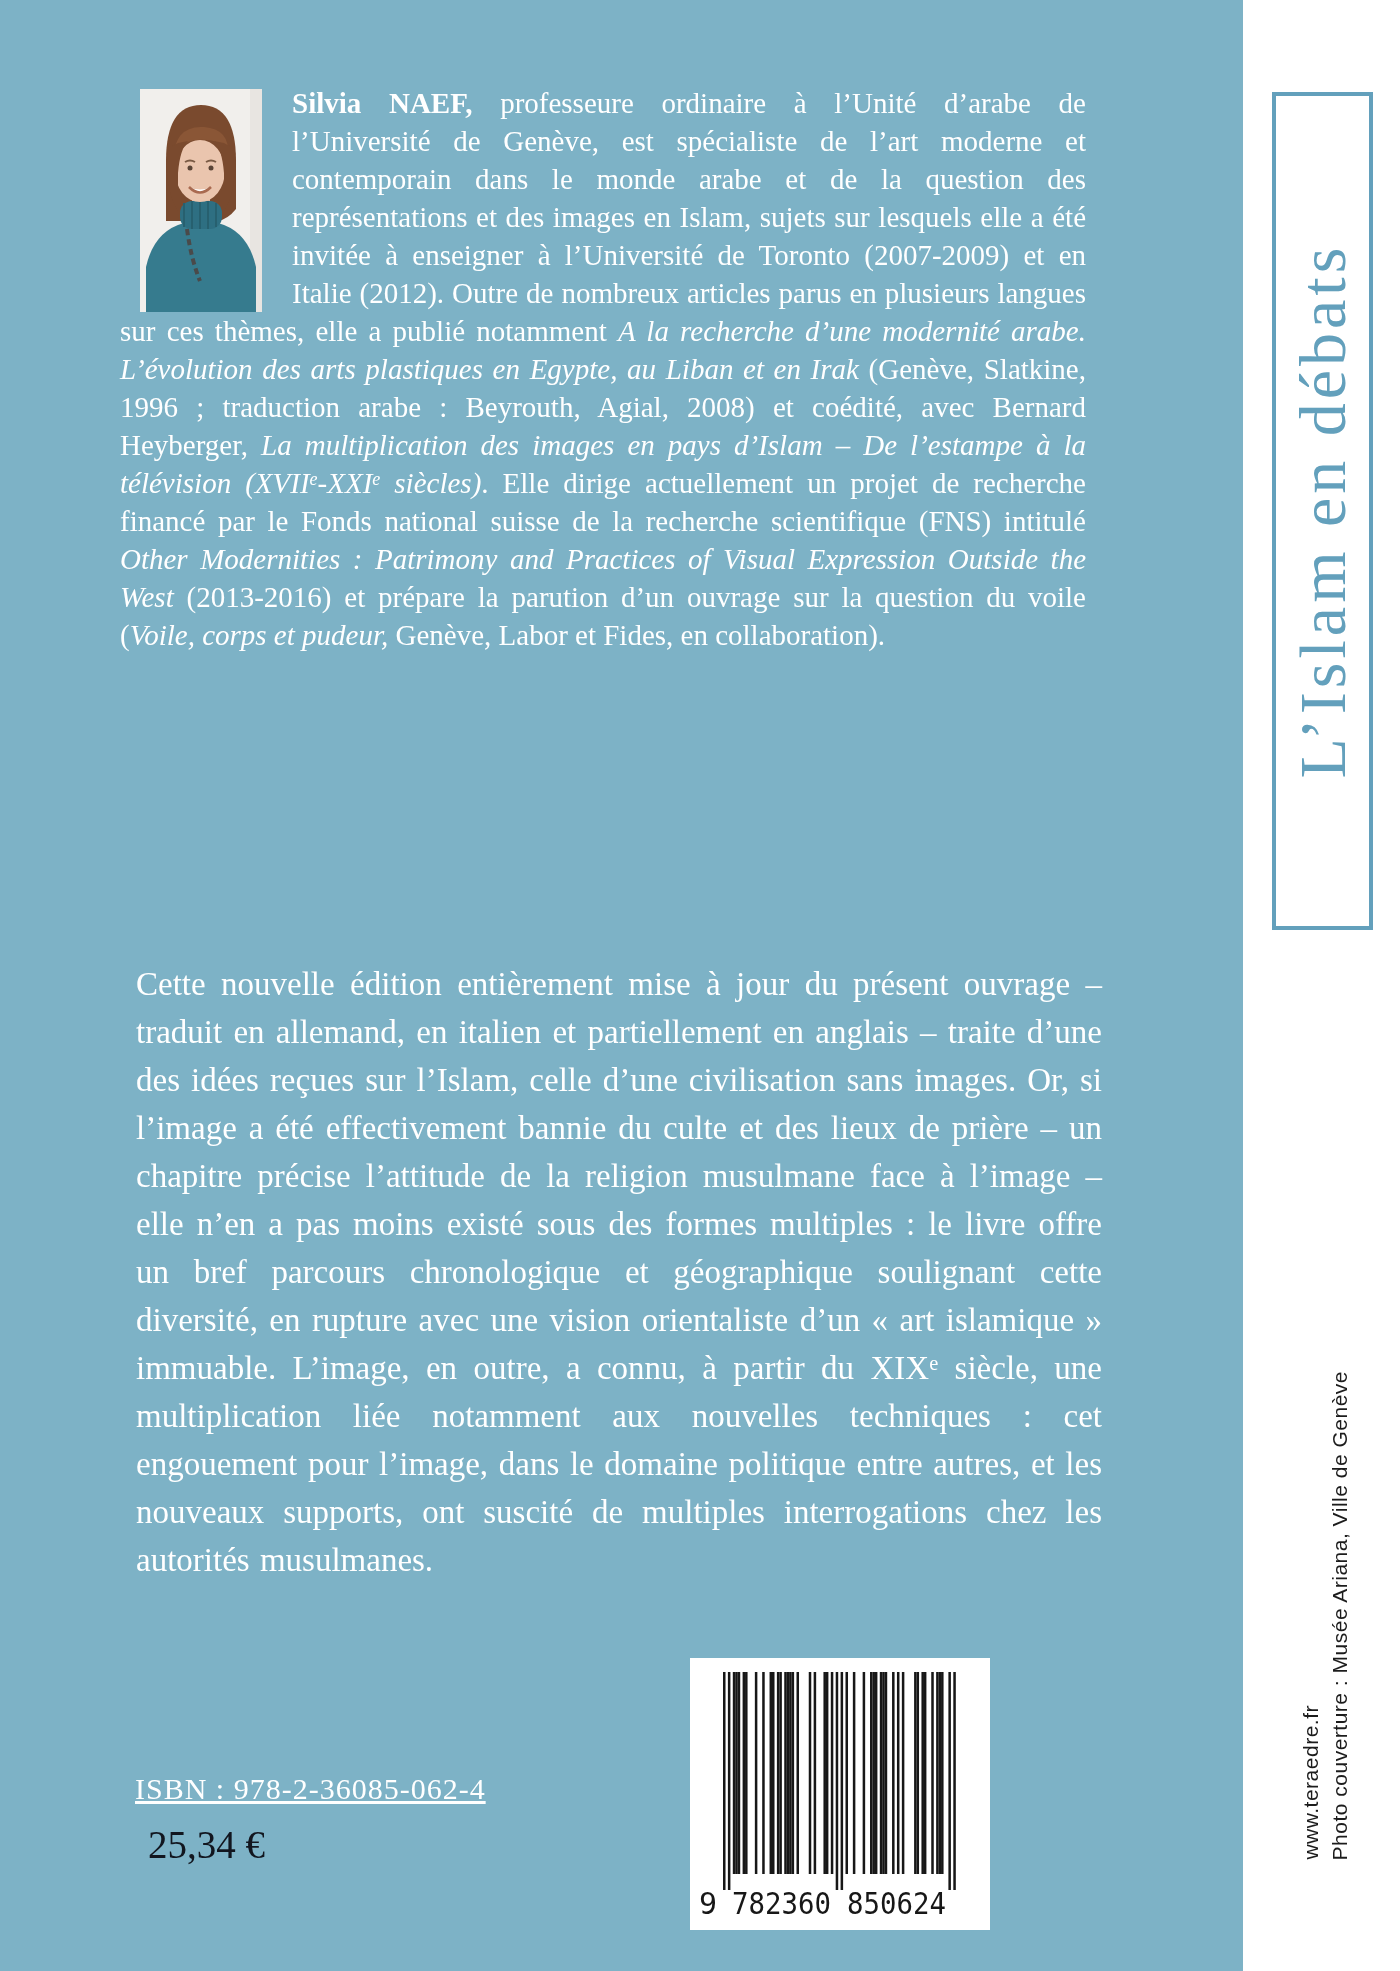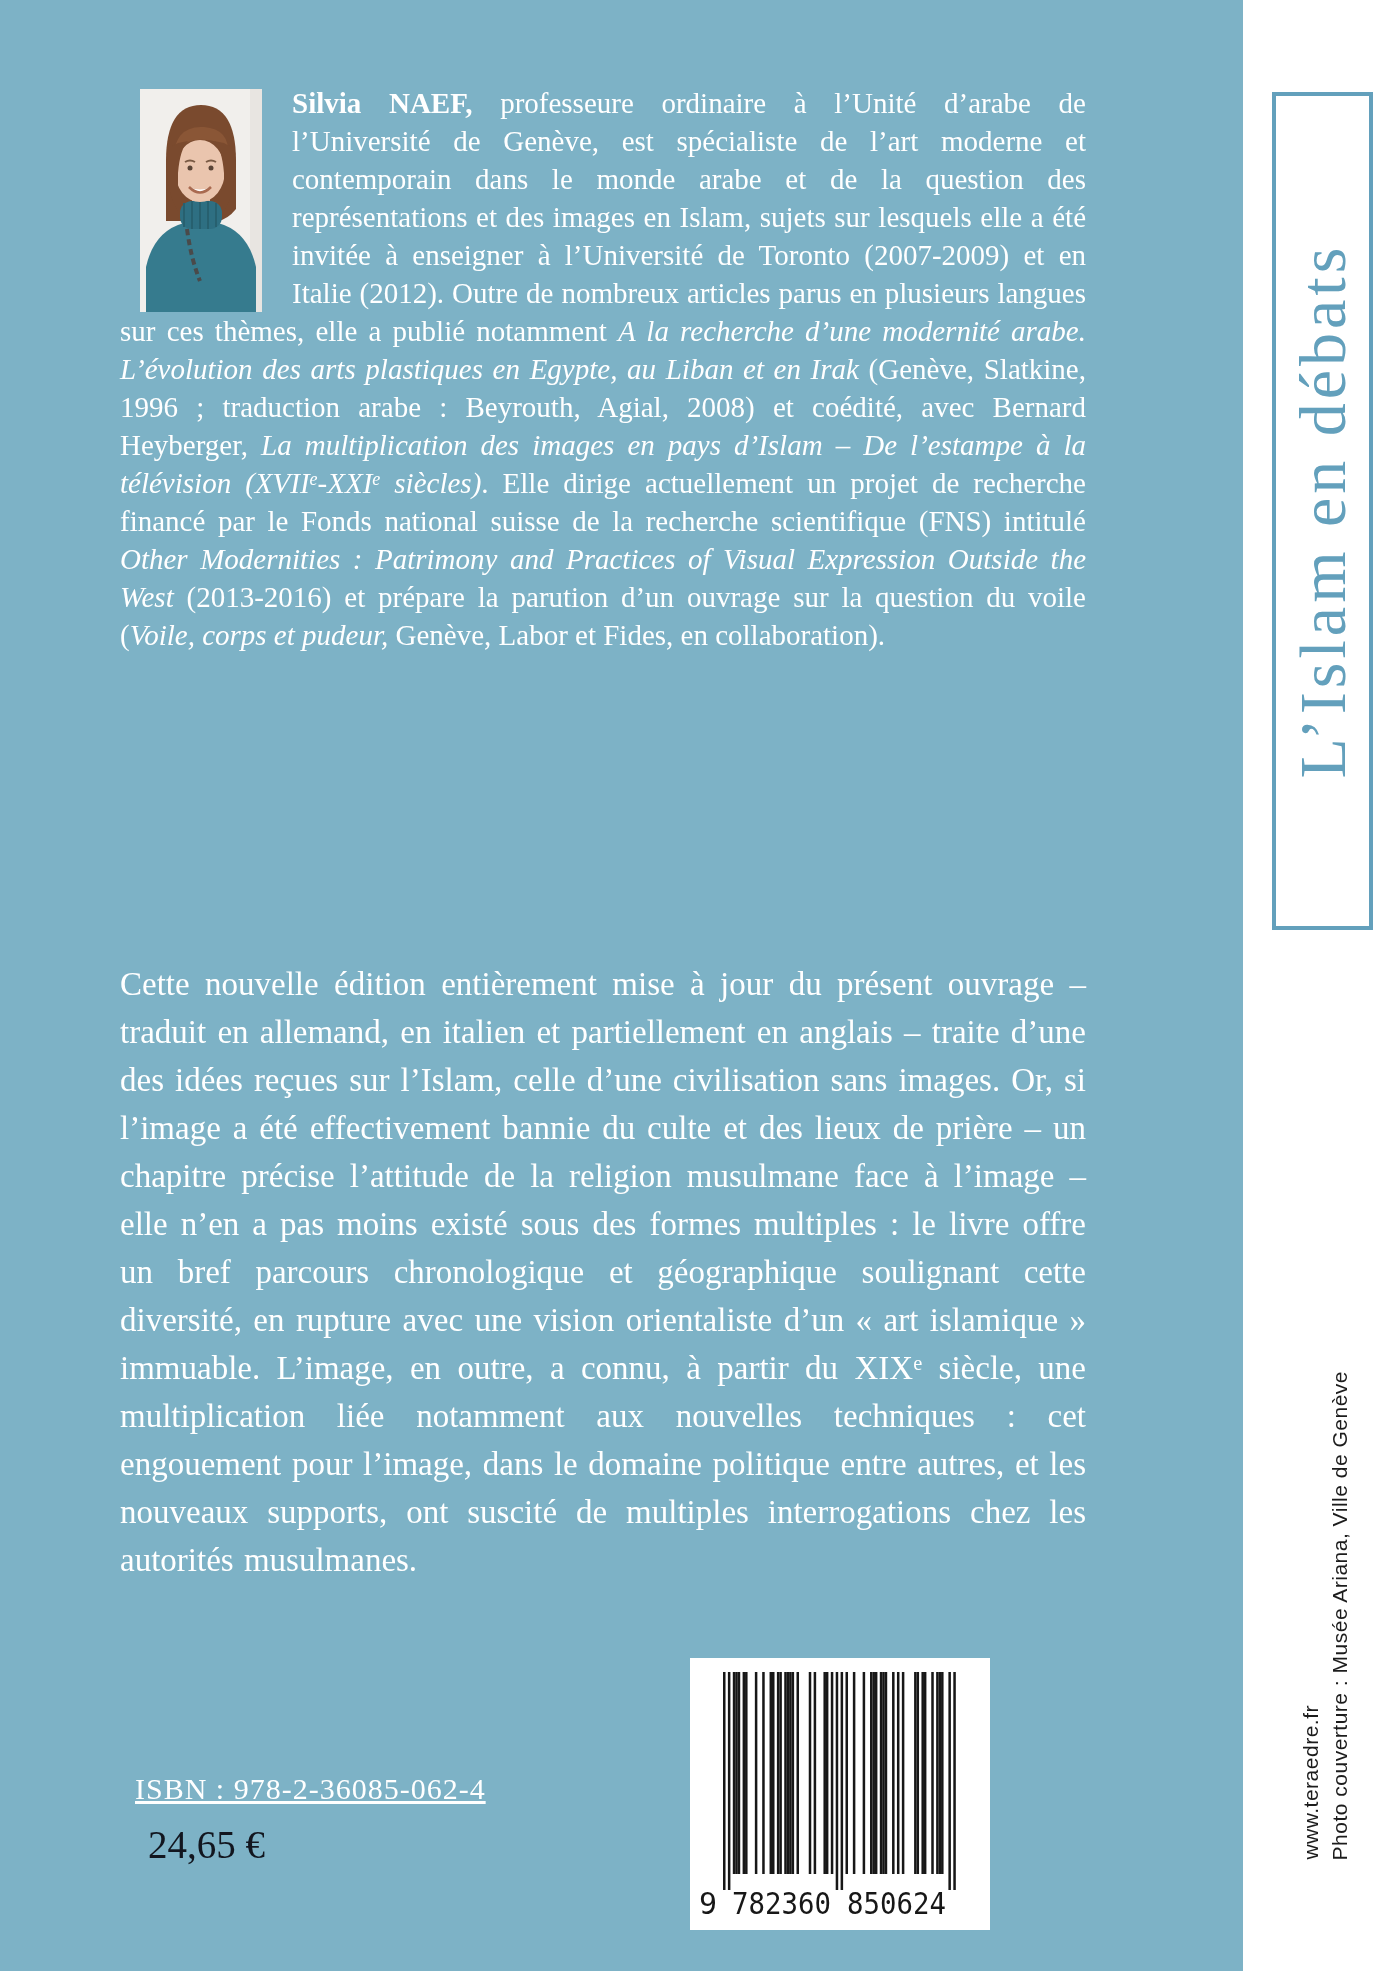--- a/index.html
+++ b/index.html
@@ -31,21 +31,21 @@
   }
   .photo{
     float:left;
     width:122px; height:223px;
     margin:5px 30px 0 20px;
     background:#f1efec;
   }
   .photo svg{display:block;width:100%;height:100%;}
 
   .description{
-    position:absolute; left:120px; top:960px; width:966px;
+    position:absolute; left:136px; top:960px; width:966px;
     color:var(--body-text);
     font-size:33px; line-height:48px;
     text-align:justify;
     word-spacing:2px;
   }
 
   .seg-bold{font-weight:bold;}
   .seg-italic{font-style:italic;}
   .seg-sup{font-size:0.62em; position:relative; top:-0.42em; line-height:0;}
   .seg-italic-sup{font-style:italic; font-size:0.62em; position:relative; top:-0.42em; line-height:0;}
@@ -137,21 +137,21 @@
         </svg>
       </div>
       <p style="margin:0"><span class="seg-bold">Silvia NAEF,</span><span> professeure ordinaire à l’Unité d’arabe de l’Université de Genève, est spécialiste de l’art moderne et contemporain dans le monde arabe et de la question des représentations et des images en Islam, sujets sur lesquels elle a été invitée à enseigner à l’Université de Toronto (2007-2009) et en Italie (2012). Outre de nombreux articles parus en plusieurs langues sur ces thèmes, elle a publié notamment </span><span class="seg-italic">A la recherche d’une modernité arabe. L’évolution des arts plastiques en Egypte, au Liban et en Irak</span><span> (Genève, Slatkine, 1996 ; traduction arabe : Beyrouth, Agial, 2008) et coédité, avec Bernard Heyberger, </span><span class="seg-italic">La multiplication des images en pays d’Islam – De l’estampe à la télévision (XVII</span><span class="seg-italic-sup">e</span><span class="seg-italic">-XXI</span><span class="seg-italic-sup">e</span><span class="seg-italic"> siècles)</span><span>. Elle dirige actuellement un projet de recherche financé par le Fonds national suisse de la recherche scientifique (FNS) intitulé </span><span class="seg-italic">Other Modernities : Patrimony and Practices of Visual Expression Outside the West</span><span> (2013-2016) et prépare la parution d’un ouvrage sur la question du voile (</span><span class="seg-italic">Voile, corps et pudeur,</span><span> Genève, Labor et Fides, en collaboration).</span></p>
     </section>
 
     <section class="description">
       <p style="margin:0"><span>Cette nouvelle édition entièrement mise à jour du présent ouvrage – traduit en allemand, en italien et partiellement en anglais – traite d’une des idées reçues sur l’Islam, celle d’une civilisation sans images. Or, si l’image a été effectivement bannie du culte et des lieux de prière – un chapitre précise l’attitude de la religion musulmane face à l’image – elle n’en a pas moins existé sous des formes multiples : le livre offre un bref parcours chronologique et géographique soulignant cette diversité, en rupture avec une vision orientaliste d’un « art islamique » immuable. L’image, en outre, a connu, à partir du XIX</span><span class="seg-sup">e</span><span> siècle, une multiplication liée notamment aux nouvelles techniques : cet engouement pour l’image, dans le domaine politique entre autres, et les nouveaux supports, ont suscité de multiples interrogations chez les autorités musulmanes.</span></p>
     </section>
 
     <div class="isbn">ISBN : 978-2-36085-062-4</div>
-    <div class="price">24,65 €</div>
+    <div class="price">25,34 €</div>
 
     <div class="barcode">
       <svg viewBox="0 0 300 272">
           <rect x="33.00" y="14" width="2.51" height="218"></rect>
           <rect x="37.90" y="14" width="2.51" height="218"></rect>
           <rect x="42.80" y="14" width="2.51" height="202"></rect>
           <rect x="45.25" y="14" width="2.51" height="202"></rect>
           <rect x="47.70" y="14" width="2.51" height="202"></rect>
           <rect x="52.60" y="14" width="2.51" height="202"></rect>
           <rect x="55.05" y="14" width="2.51" height="202"></rect>

